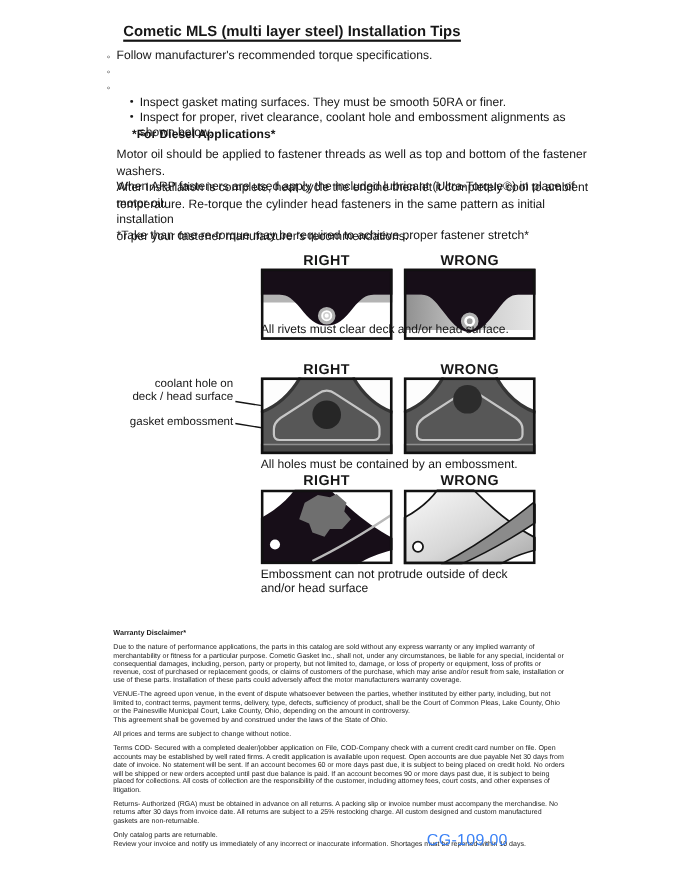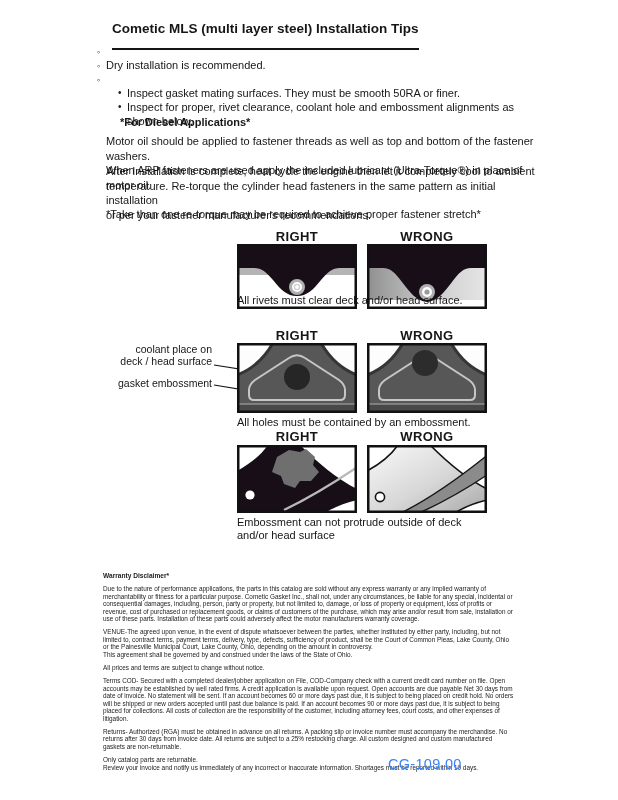--- a/index.html
+++ b/index.html
@@ -3,21 +3,21 @@
 <meta charset="utf-8">
 <style>
   html,body{margin:0;padding:0;}
   body{
     width:618px;height:800px;background:#ffffff;position:relative;
     font-family:"Liberation Sans", sans-serif;color:#161616;overflow:hidden;
   }
   .abs{position:absolute;}
   .ml{white-space:pre-line;}
   
-  #title{left:112px;top:21px;font-size:13.5px;font-weight:bold;border-bottom:2px solid #141414;padding-bottom:12px;}
+  #title{left:112px;top:21px;font-size:13.5px;font-weight:bold;border-bottom:2px solid #141414;padding-bottom:0;}
   
   #tips{left:97px;top:44px;width:444px;font-size:11px;line-height:14px;}
   .row{display:flex;}
   .row .mark{display:inline-block;width:9px;flex:0 0 9px;}
   .row.l1 .mark{font-size:9px;transform:translateY(0.5px);}
   .row.l2{margin-left:21px;}
   .row.l2 .mark{font-size:10px;}
   
   #diesel-heading{left:120px;top:116px;font-size:11px;font-weight:bold;}
   .para{left:106px;width:436px;font-size:11px;line-height:14.5px;}
@@ -37,24 +37,24 @@
   #doc-code{left:388px;top:756px;font-size:14.5px;letter-spacing:.3px;color:#3b82f6;}
 </style>
 </head>
 <body>
 
 <div class="abs" id="title">Cometic MLS (multi layer steel) Installation Tips</div>
 
 <div class="abs" id="tips">
   <div class="row l1">
     <span class="mark">◦</span>
+    <span>Follow manufacturer's recommended torque specifications.</span>
   </div>
   <div class="row l1">
     <span class="mark">◦</span>
-    <span>Dry installation is recommended.</span>
   </div>
   <div class="row l1">
     <span class="mark">◦</span>
   </div>
   <div class="row l2">
     <span class="mark">•</span>
     <span>Inspect gasket mating surfaces.  They must be smooth 50RA or finer.</span>
   </div>
   <div class="row l2">
     <span class="mark">•</span>
@@ -97,21 +97,21 @@
   <circle cx="60" cy="48" r="6.5" fill="#fff" stroke="#b0b0b0" stroke-width="3"></circle>
   <circle cx="60" cy="48" r="2.6" fill="#9a9a9a"></circle>
   <rect x="1.25" y="1.25" width="117.5" height="62.5" fill="none" stroke="#111" stroke-width="2.5"></rect>
 </svg>
 
 <div class="abs fcaption" style="top:294px;">All rivets must clear deck and/or head surface.</div>
 
 <div class="abs flabel" style="left:237px;top:328px;">RIGHT</div>
 <div class="abs flabel" style="left:367px;top:328px;">WRONG</div>
 
-<div class="abs callout ml" style="top:344px;">coolant place on
+<div class="abs callout ml" style="top:344px;">coolant hole on
 deck / head surface</div>
 <div class="abs callout" style="top:378px;">gasket embossment</div>
 
 <svg class="abs" style="left:210px;top:358px;" width="92" height="42" viewBox="0 0 92 42">
   <line x1="4" y1="7" x2="86" y2="20" stroke="#141414" stroke-width="1.2"></line>
   <line x1="4" y1="27" x2="53" y2="35" stroke="#141414" stroke-width="1.2"></line>
 </svg>
 
 <svg class="abs fbox" style="left:237px;top:343px;" width="120" height="70" viewBox="0 0 120 70">
   <rect width="120" height="70" fill="#575757"></rect>

